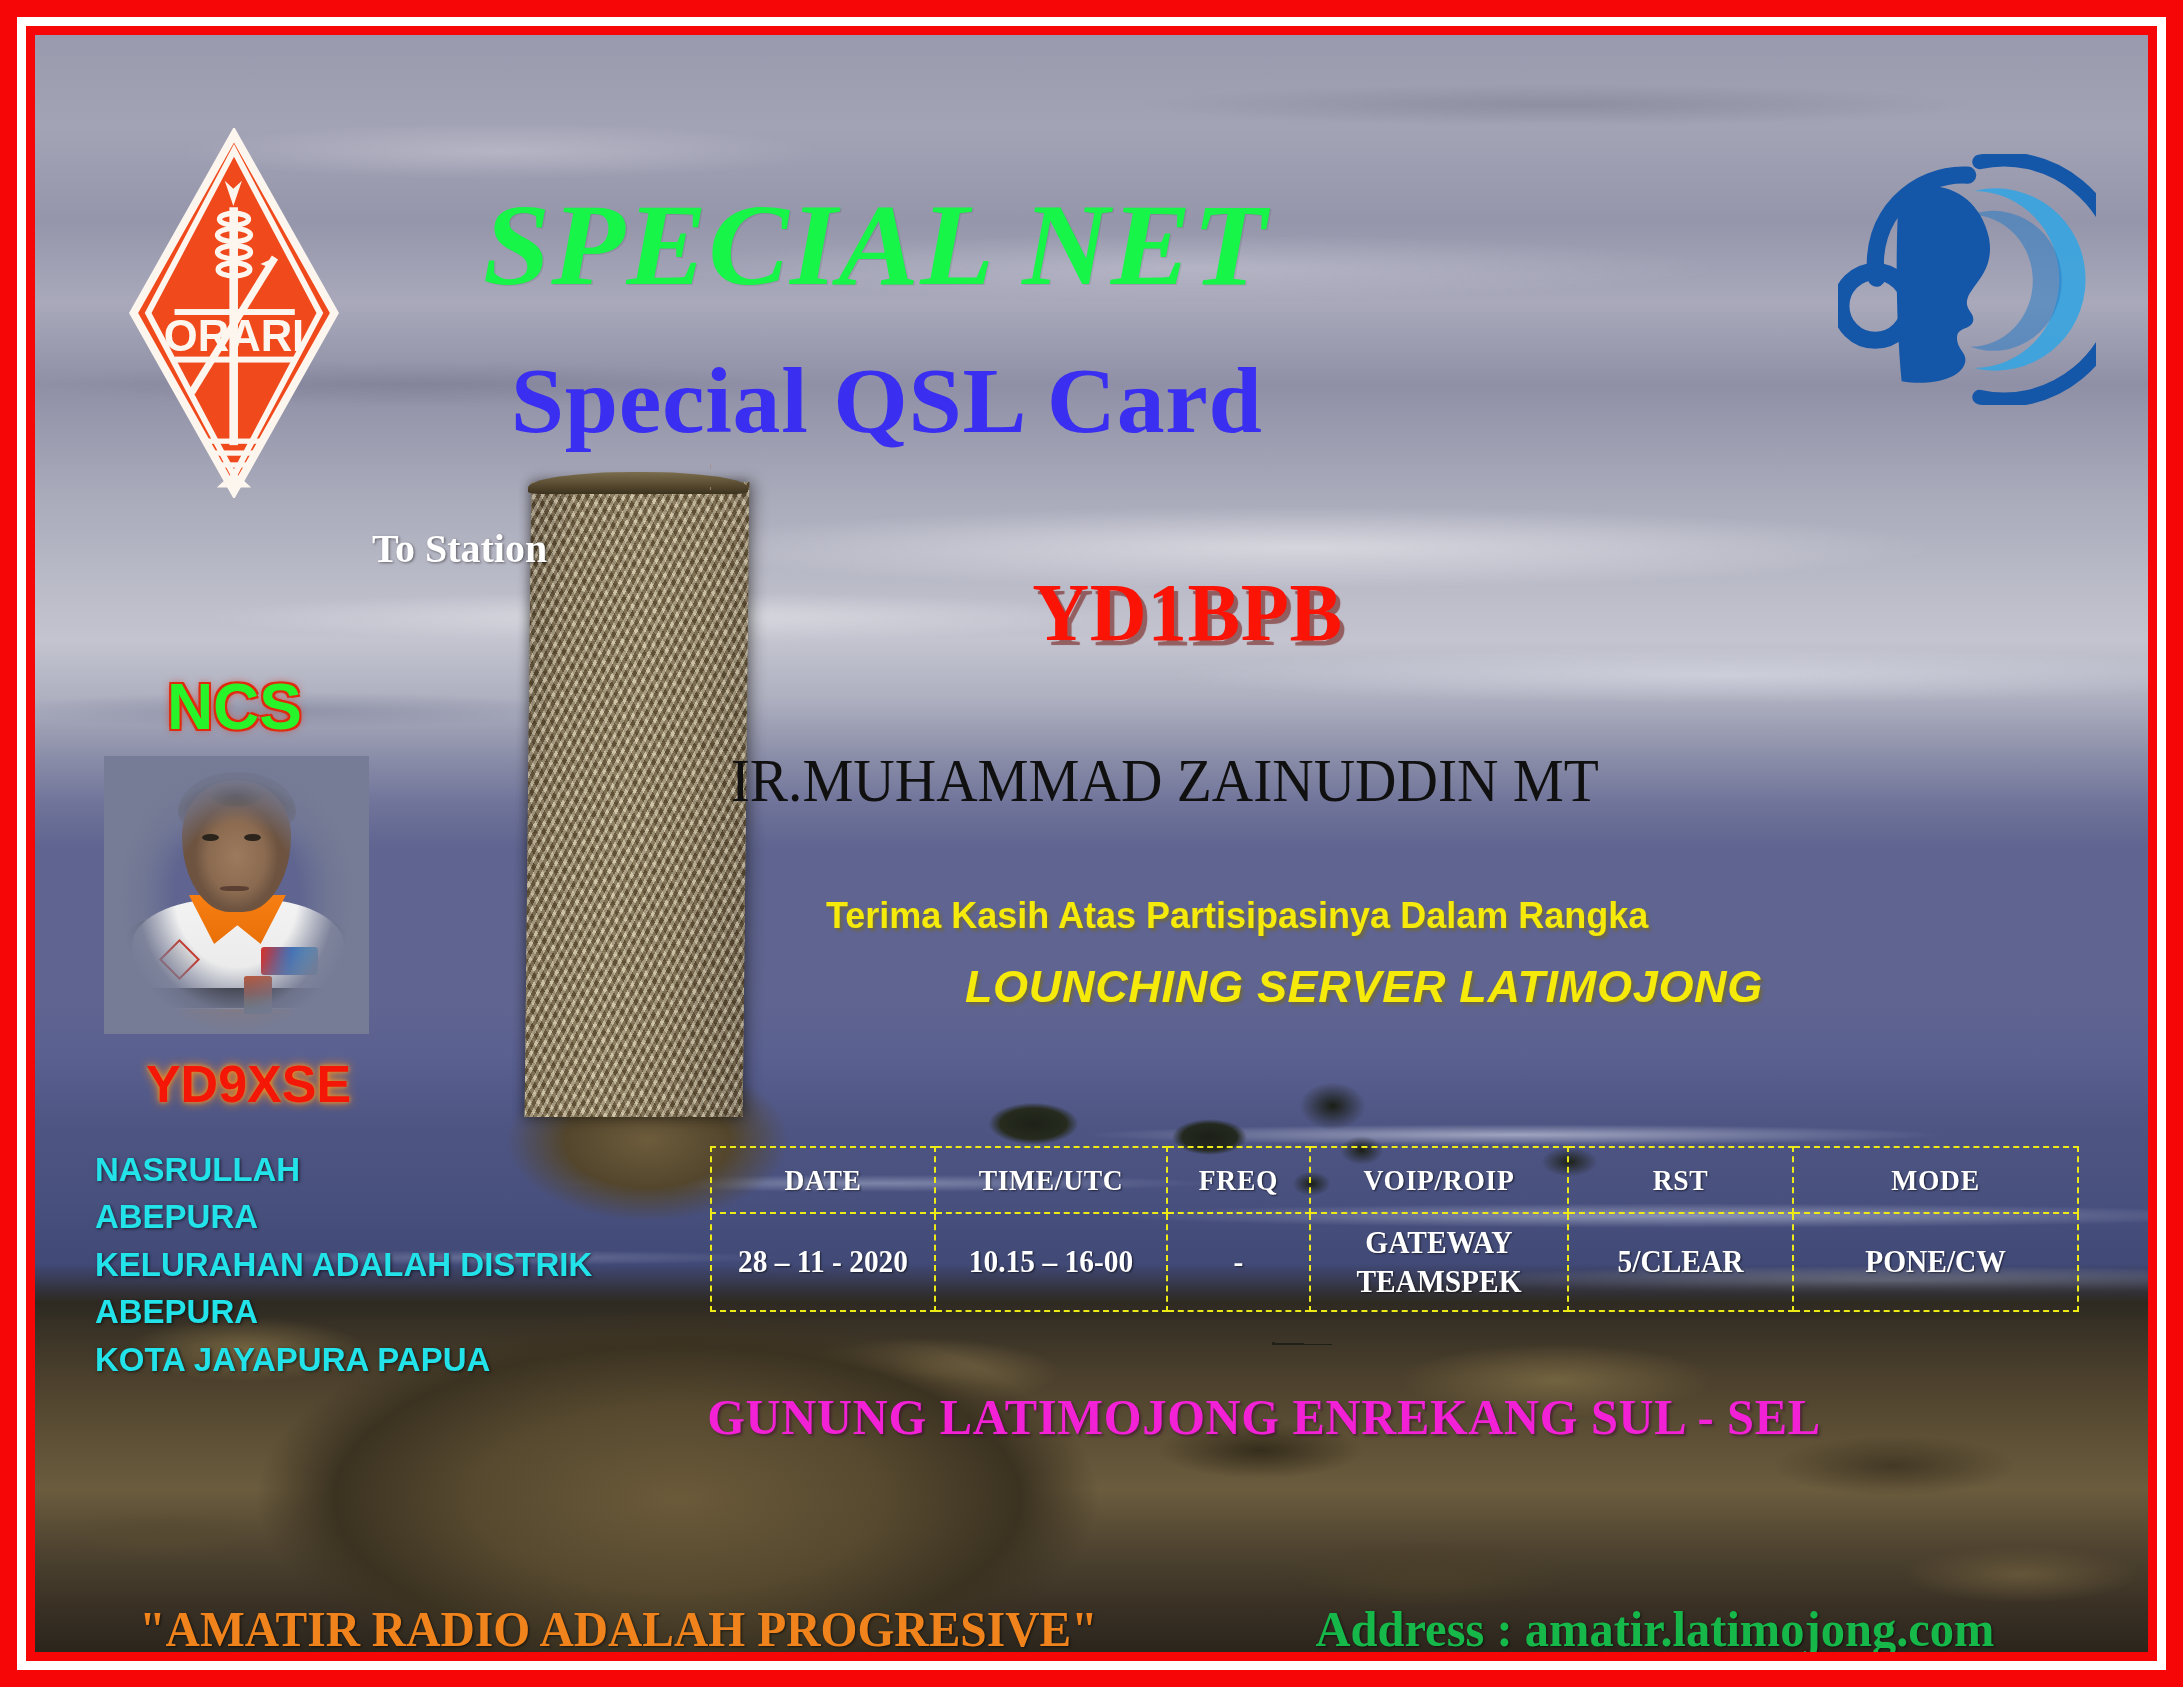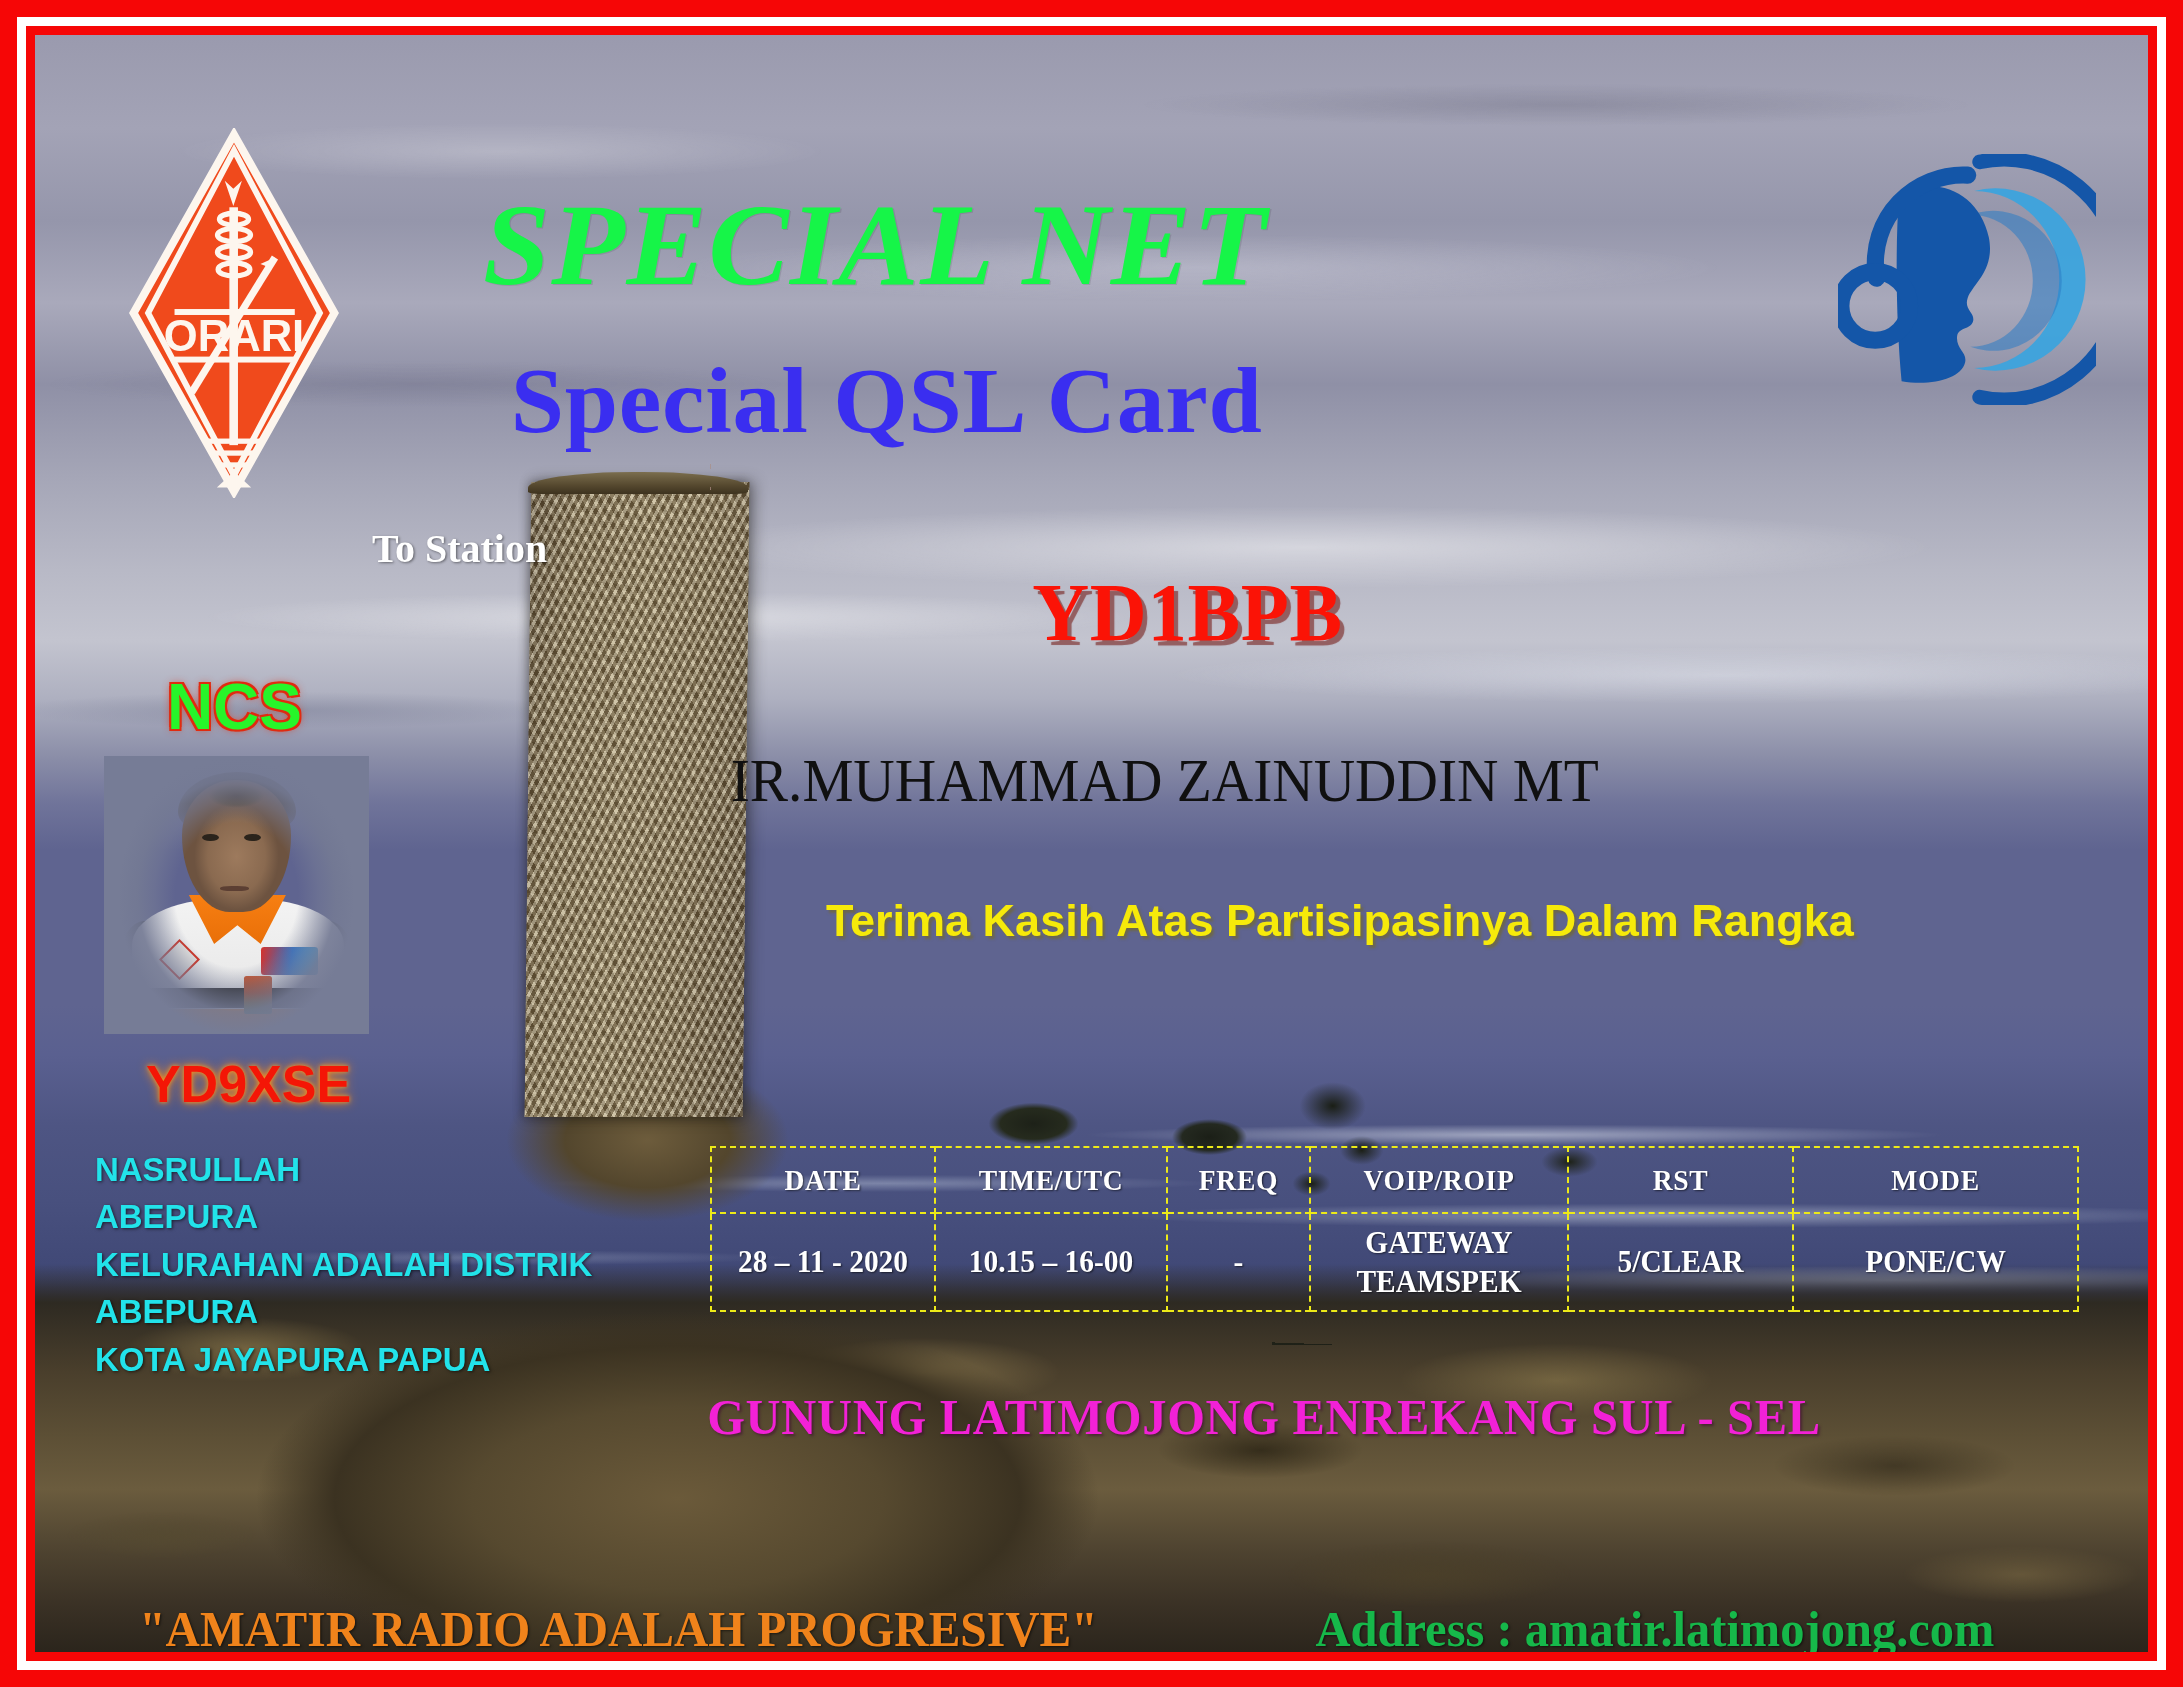--- a/index.html
+++ b/index.html
@@ -238,21 +238,21 @@
     transform:scaleX(0.94);
     letter-spacing:0px;
   }
 
   
   .yellow {
     font-family:"Liberation Sans", sans-serif;
     color:#f6ea0a; font-weight:bold;
     text-shadow:2.6px 2.6px 2.6px rgba(120,105,20,.55);
   }
-  #thanks   { left:791px; top:860px; font-size:45px;text-align:center; }
+  #thanks   { left:791px; top:860px; font-size:36px;text-align:center; }
   #lounch   { left:930px; top:926px; font-size:45px; font-style:italic; letter-spacing:0.7px; }
   #tanggal  { left:890px; top:992px; font-size:45px; }
 
   
   #qso-table {
     position:absolute;
     left:675px; top:1111px;
     width:1366px;
     border-collapse:collapse;
     table-layout:fixed;
@@ -475,20 +475,21 @@
   </svg>
 
   <div class="abs" id="special-net">SPECIAL NET</div>
   <div class="abs" id="qsl-card">Special QSL Card</div>
 
   <div class="abs" id="to-station">To Station</div>
   <div class="abs" id="callsign">YD1BPB</div>
   <div class="abs" id="opname">IR.MUHAMMAD ZAINUDDIN MT</div>
 
   <div class="abs yellow" id="thanks">Terima Kasih Atas Partisipasinya Dalam Rangka</div>
+  <div class="abs yellow" id="lounch">LOUNCHING SERVER LATIMOJONG</div>
 
   <table id="qso-table">
     <thead>
       <tr>
         <th class="col-date">DATE</th>
         <th class="col-time">TIME/UTC</th>
         <th class="col-freq">FREQ</th>
         <th class="col-voip">VOIP/ROIP</th>
         <th class="col-rst">RST</th>
         <th class="col-mode">MODE</th>

